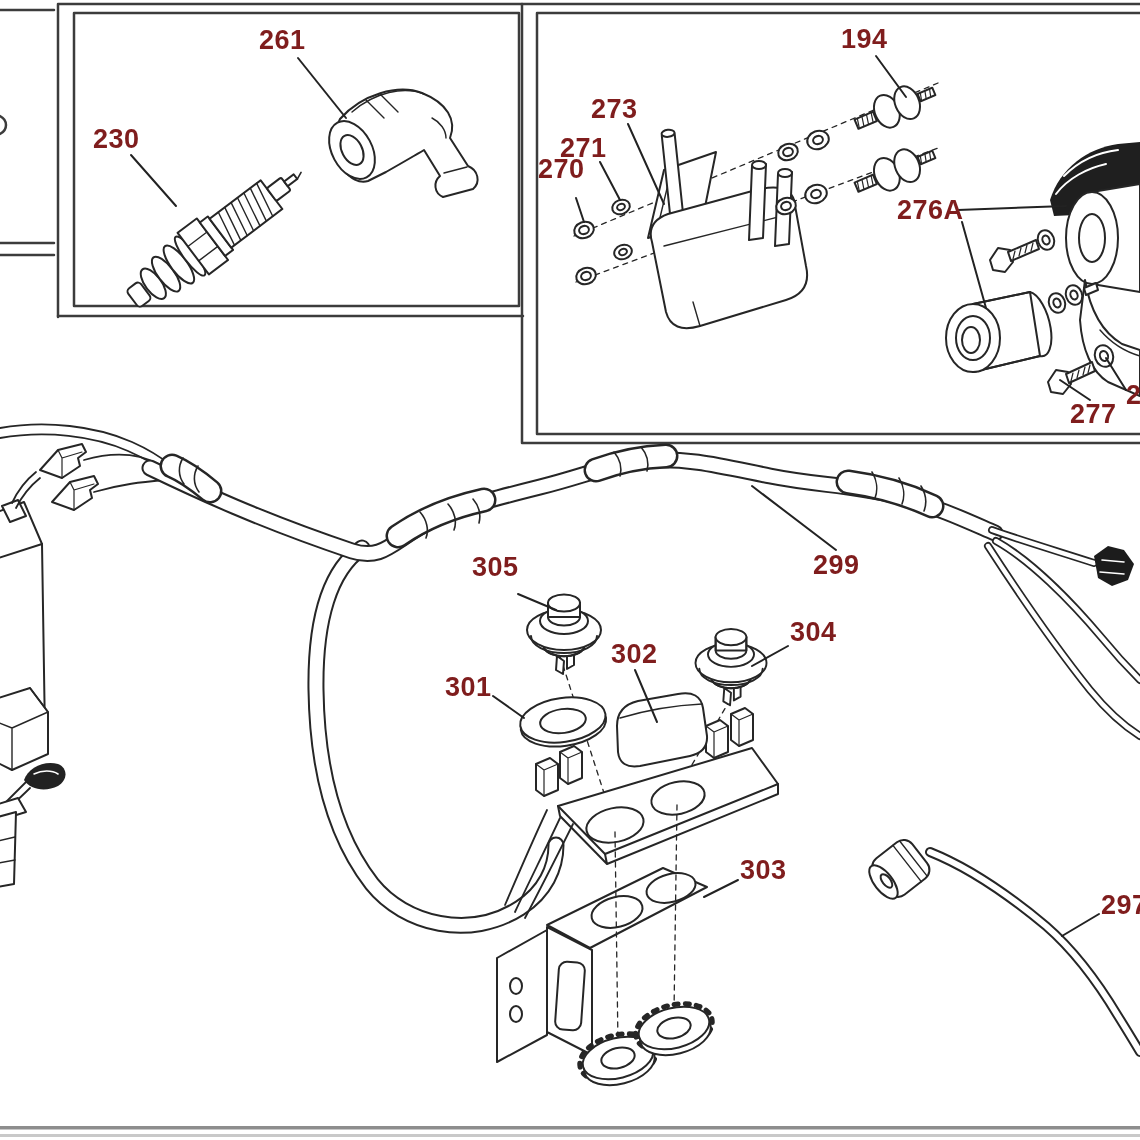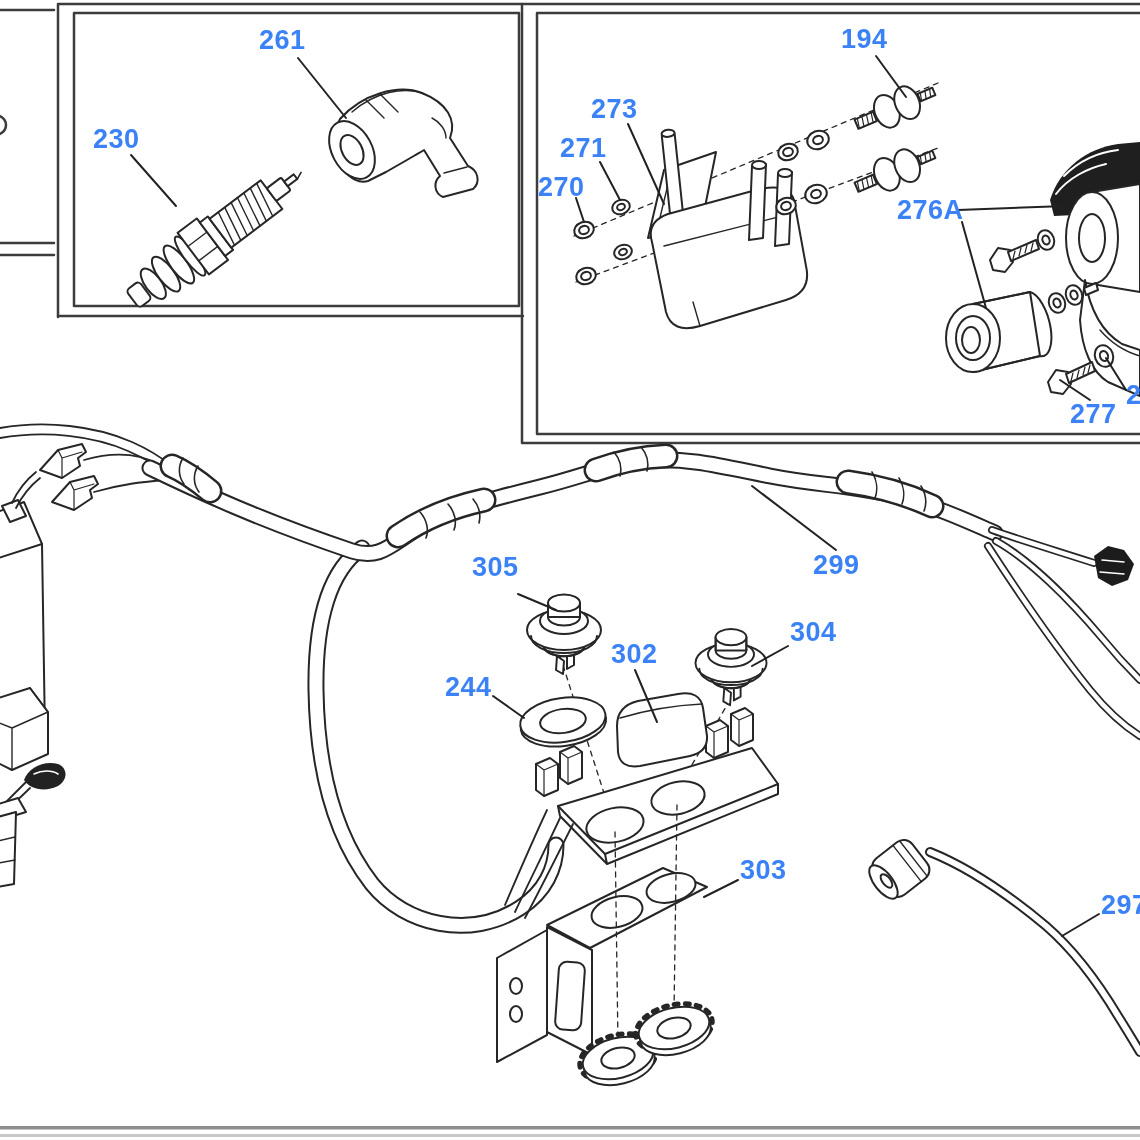--- a/index.html
+++ b/index.html
@@ -1,19 +1,19 @@
 <!DOCTYPE html>
 <html><head>
 <meta charset="utf-8">
 <style>
   html,body{margin:0;padding:0;background:#ffffff;}
   .canvas{position:relative;width:1140px;height:1140px;background:#ffffff;overflow:hidden;
           font-family:"Liberation Sans",sans-serif;}
   .canvas svg{position:absolute;left:0;top:0;}
-  .callout{position:absolute;font:700 27px/1 "Liberation Sans",sans-serif;color:#3b82f6;
+  .callout{position:absolute;font:700 27px/1 "Liberation Sans",sans-serif;color:#7f1d1d;
            letter-spacing:.5px;white-space:nowrap;}
 </style>
 </head>
 <body>
 
 <div class="canvas">
 
 <svg width="1140" height="1140" viewBox="0 0 1140 1140">
   <g fill="none" stroke="#262626" stroke-width="2" stroke-linecap="round" stroke-linejoin="round">
 
@@ -336,28 +336,28 @@
       <path d="M635,670 L657,722"></path>
       <path d="M493,696 L524,718"></path>
       <path d="M738,880 L704,897"></path>
       <path d="M1099,914 L1062,936"></path>
     </g>
   </g>
 </svg>
 
 <div class="callout" style="left:93px;top:126px">230</div>
 <div class="callout" style="left:259px;top:27px">261</div>
-<div class="callout" style="left:538px;top:174px">270</div>
+<div class="callout" style="left:538px;top:156px">270</div>
 <div class="callout" style="left:560px;top:135px">271</div>
 <div class="callout" style="left:591px;top:96px">273</div>
 <div class="callout" style="left:841px;top:26px">194</div>
 <div class="callout" style="left:897px;top:197px">276A</div>
 <div class="callout" style="left:1070px;top:401px">277</div>
 <div class="callout" style="left:1126px;top:382px">2</div>
 <div class="callout" style="left:813px;top:552px">299</div>
 <div class="callout" style="left:472px;top:554px">305</div>
 <div class="callout" style="left:790px;top:619px">304</div>
 <div class="callout" style="left:611px;top:641px">302</div>
-<div class="callout" style="left:445px;top:674px">244</div>
+<div class="callout" style="left:445px;top:674px">301</div>
 <div class="callout" style="left:740px;top:857px">303</div>
 <div class="callout" style="left:1101px;top:892px">297</div>
 
 </div>
 
 </body></html>

